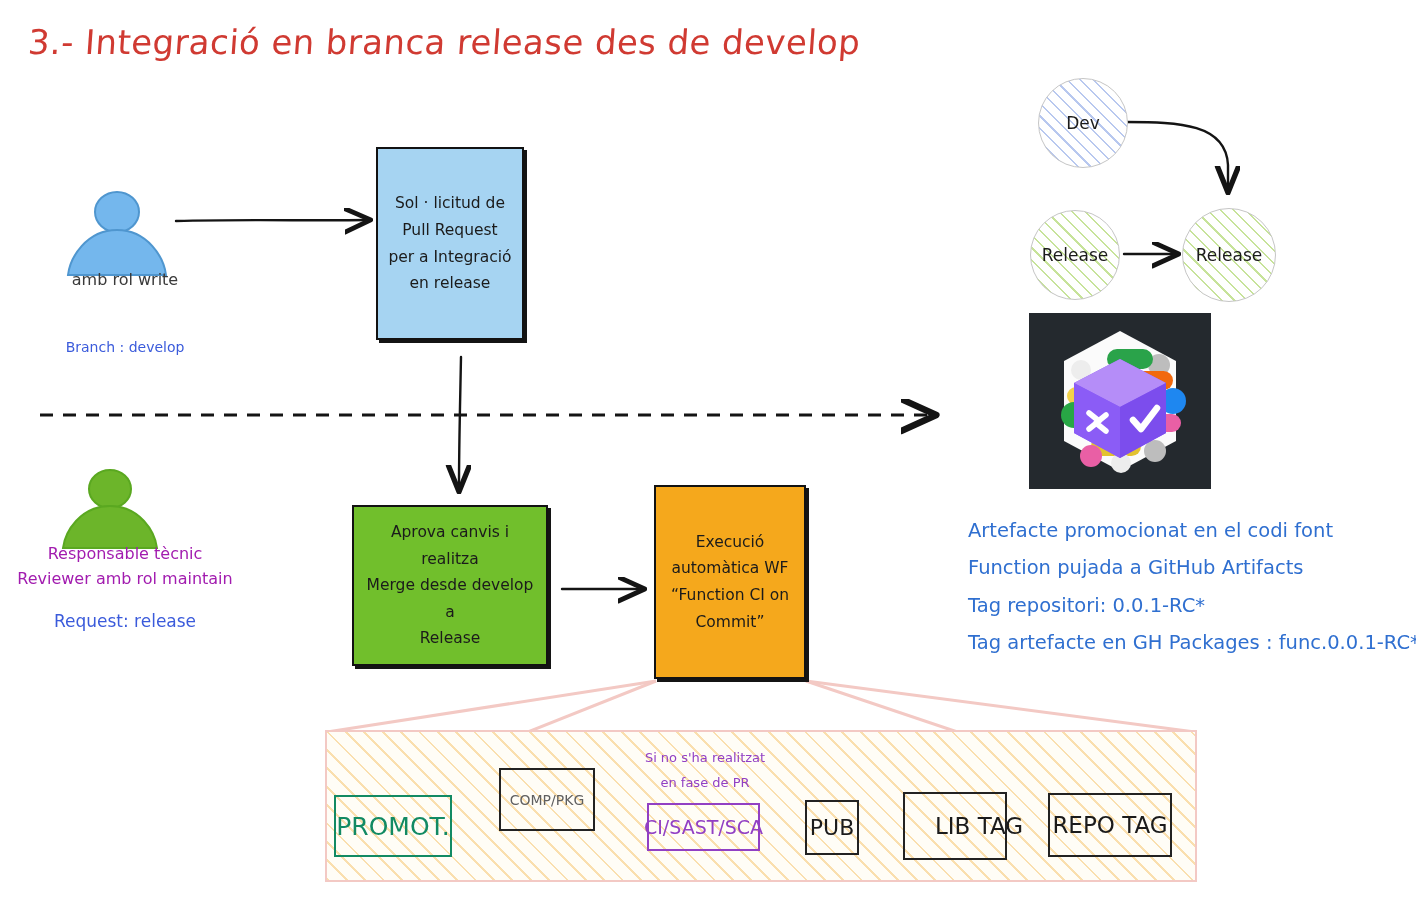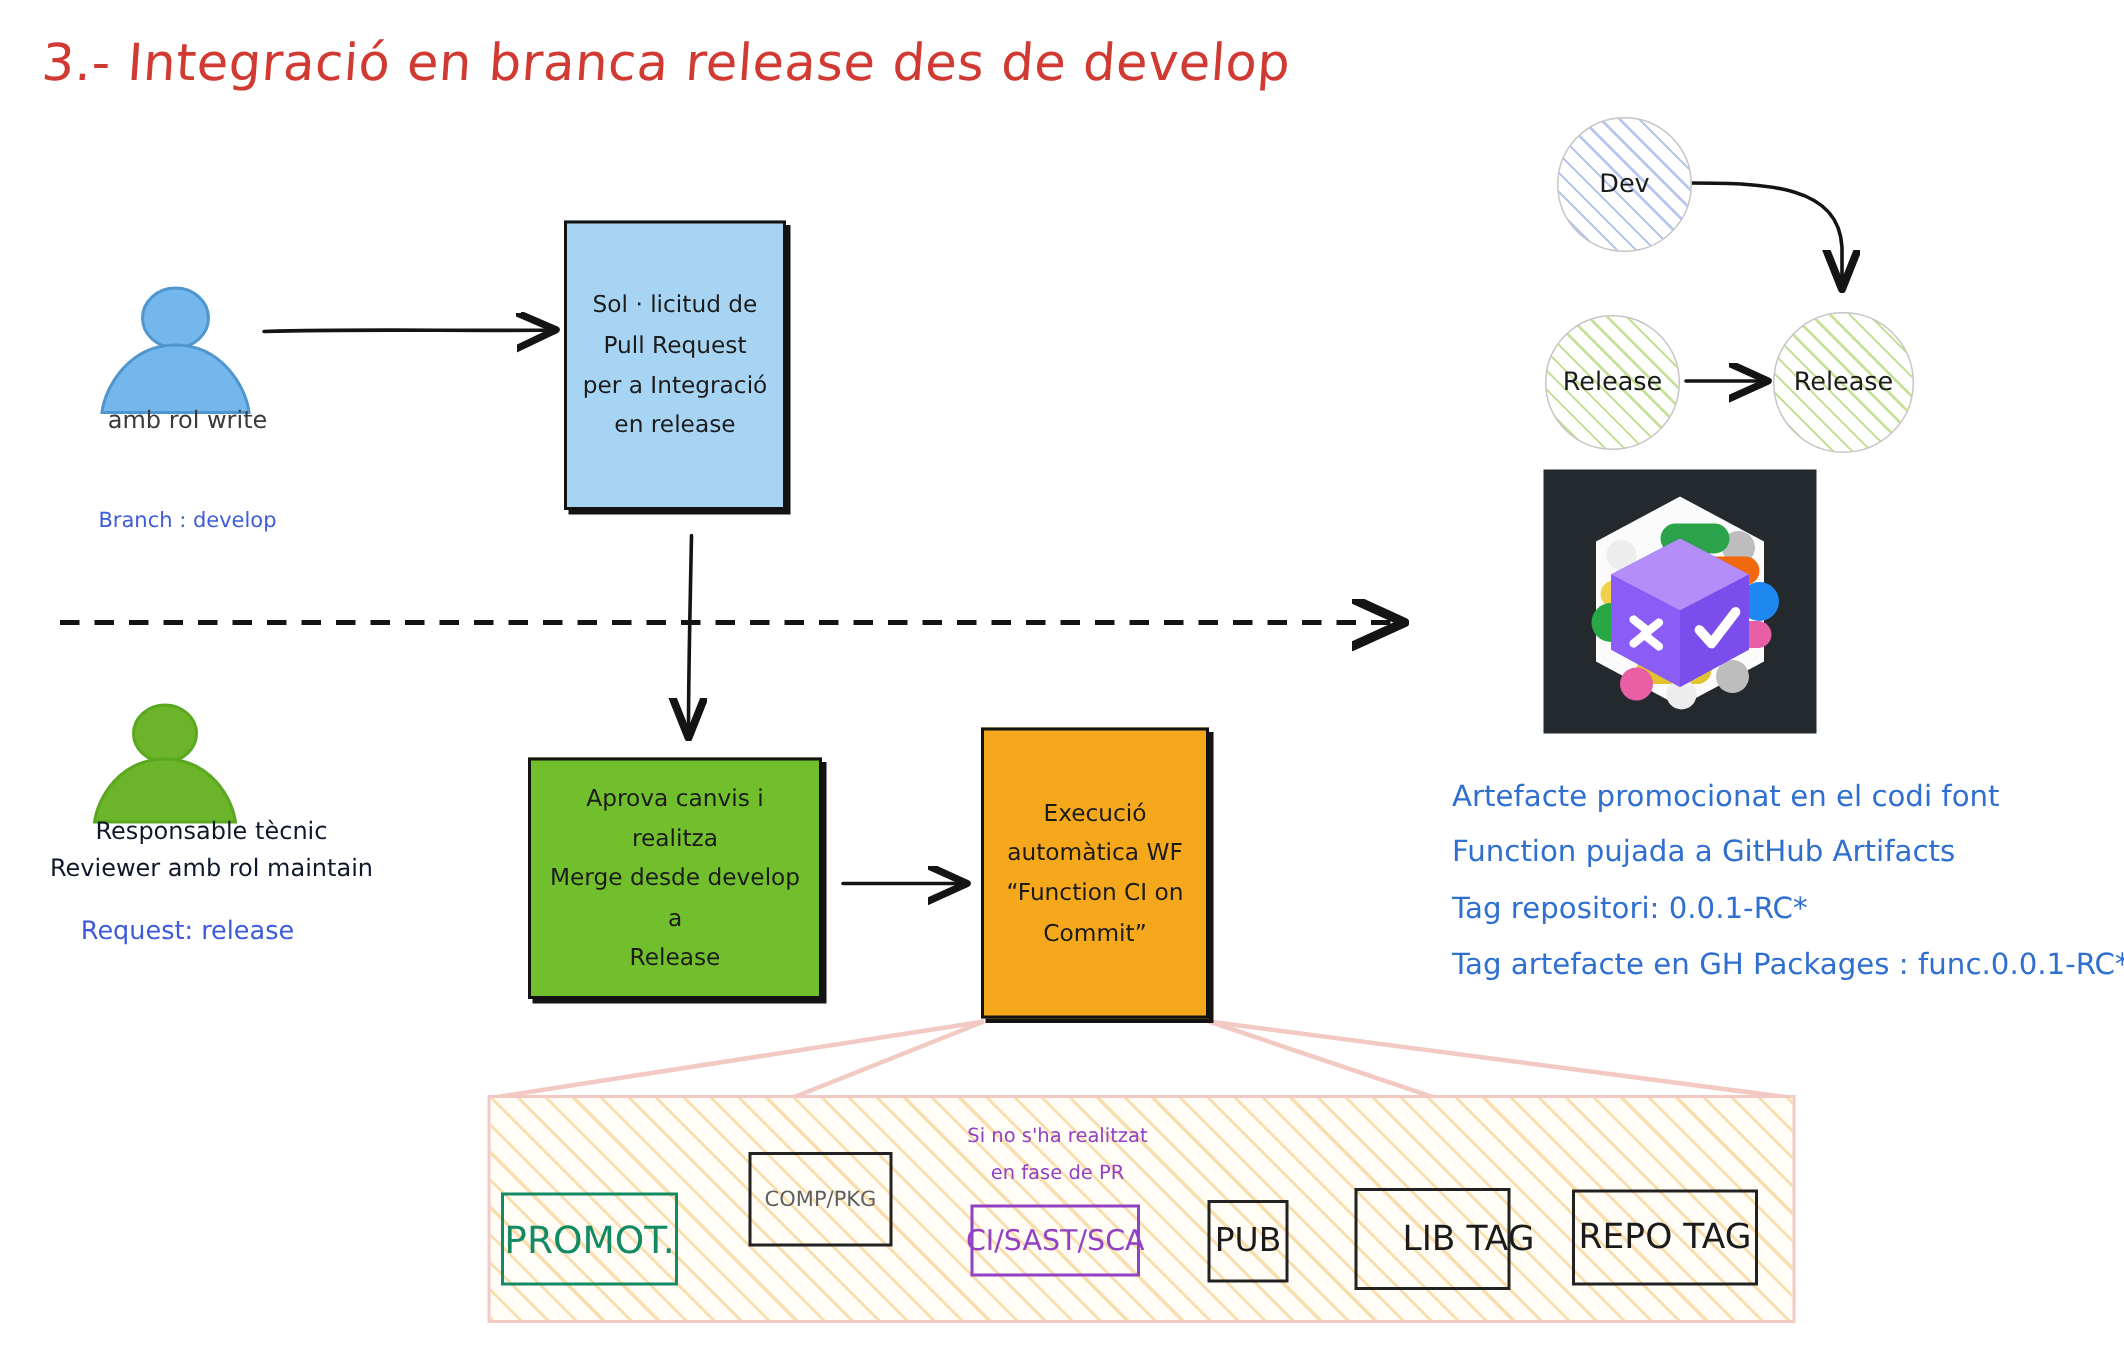--- a/index.html
+++ b/index.html
@@ -44,21 +44,21 @@
   }
   #box-wf{
     left:654px; top:485px; width:152px; height:194px;
     background:#f5a81c; font-size:15.5px; padding:4px 8px;
   }
 
   
   .cap{position:absolute;text-align:center;line-height:1.55;}
   #cap-dev{left:10px;top:268px;width:230px;font-size:16px;color:#3a3a3a;}
   #cap-dev-branch{left:10px;top:337px;width:230px;font-size:14px;color:#3b5bdb;}
-  #cap-rt{left:0px;top:542px;width:250px;font-size:16px;color:#0f172a;margin-left:16px;}
+  #cap-rt{left:0px;top:542px;width:250px;font-size:16px;color:#a21caf;}
   #cap-rt-branch{left:0px;top:608px;width:250px;font-size:17px;color:#3b5bdb;}
 
   
   #right-notes{
     left:968px; top:512px; width:448px;
     color:#2f6fd0; font-size:19.5px; line-height:1.92;
   }
   #right-notes div{white-space:nowrap;}
 
   

